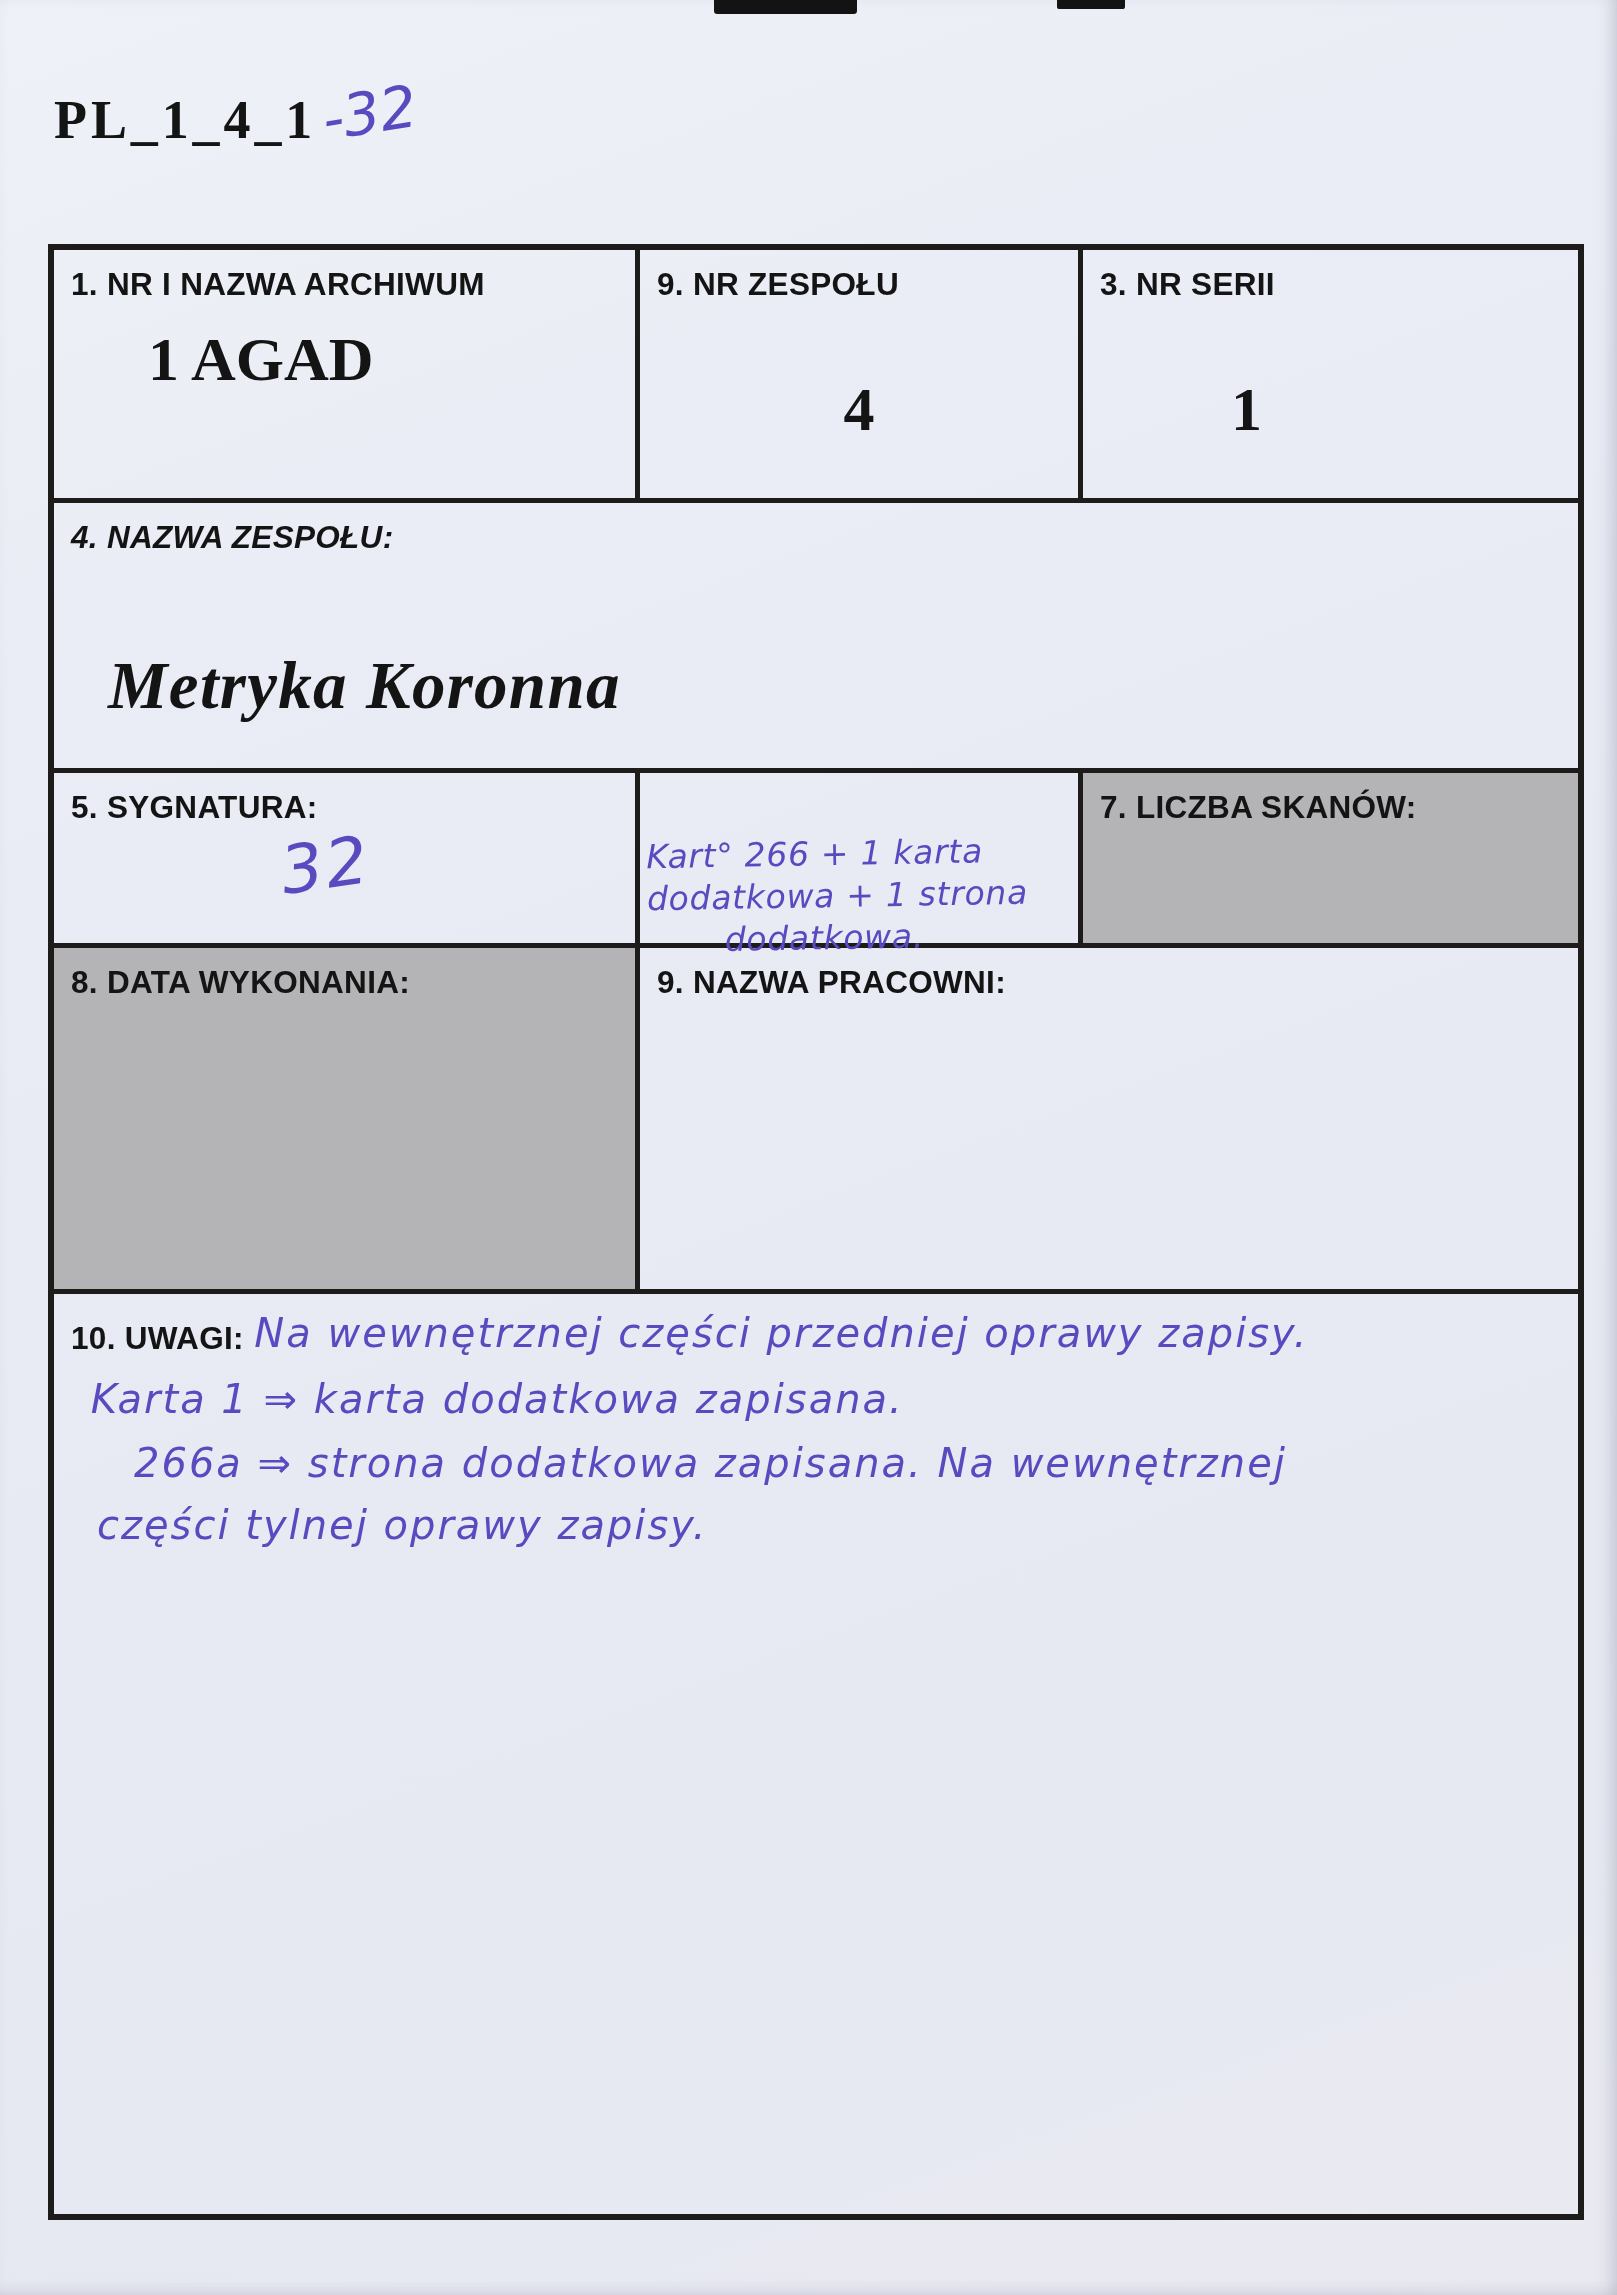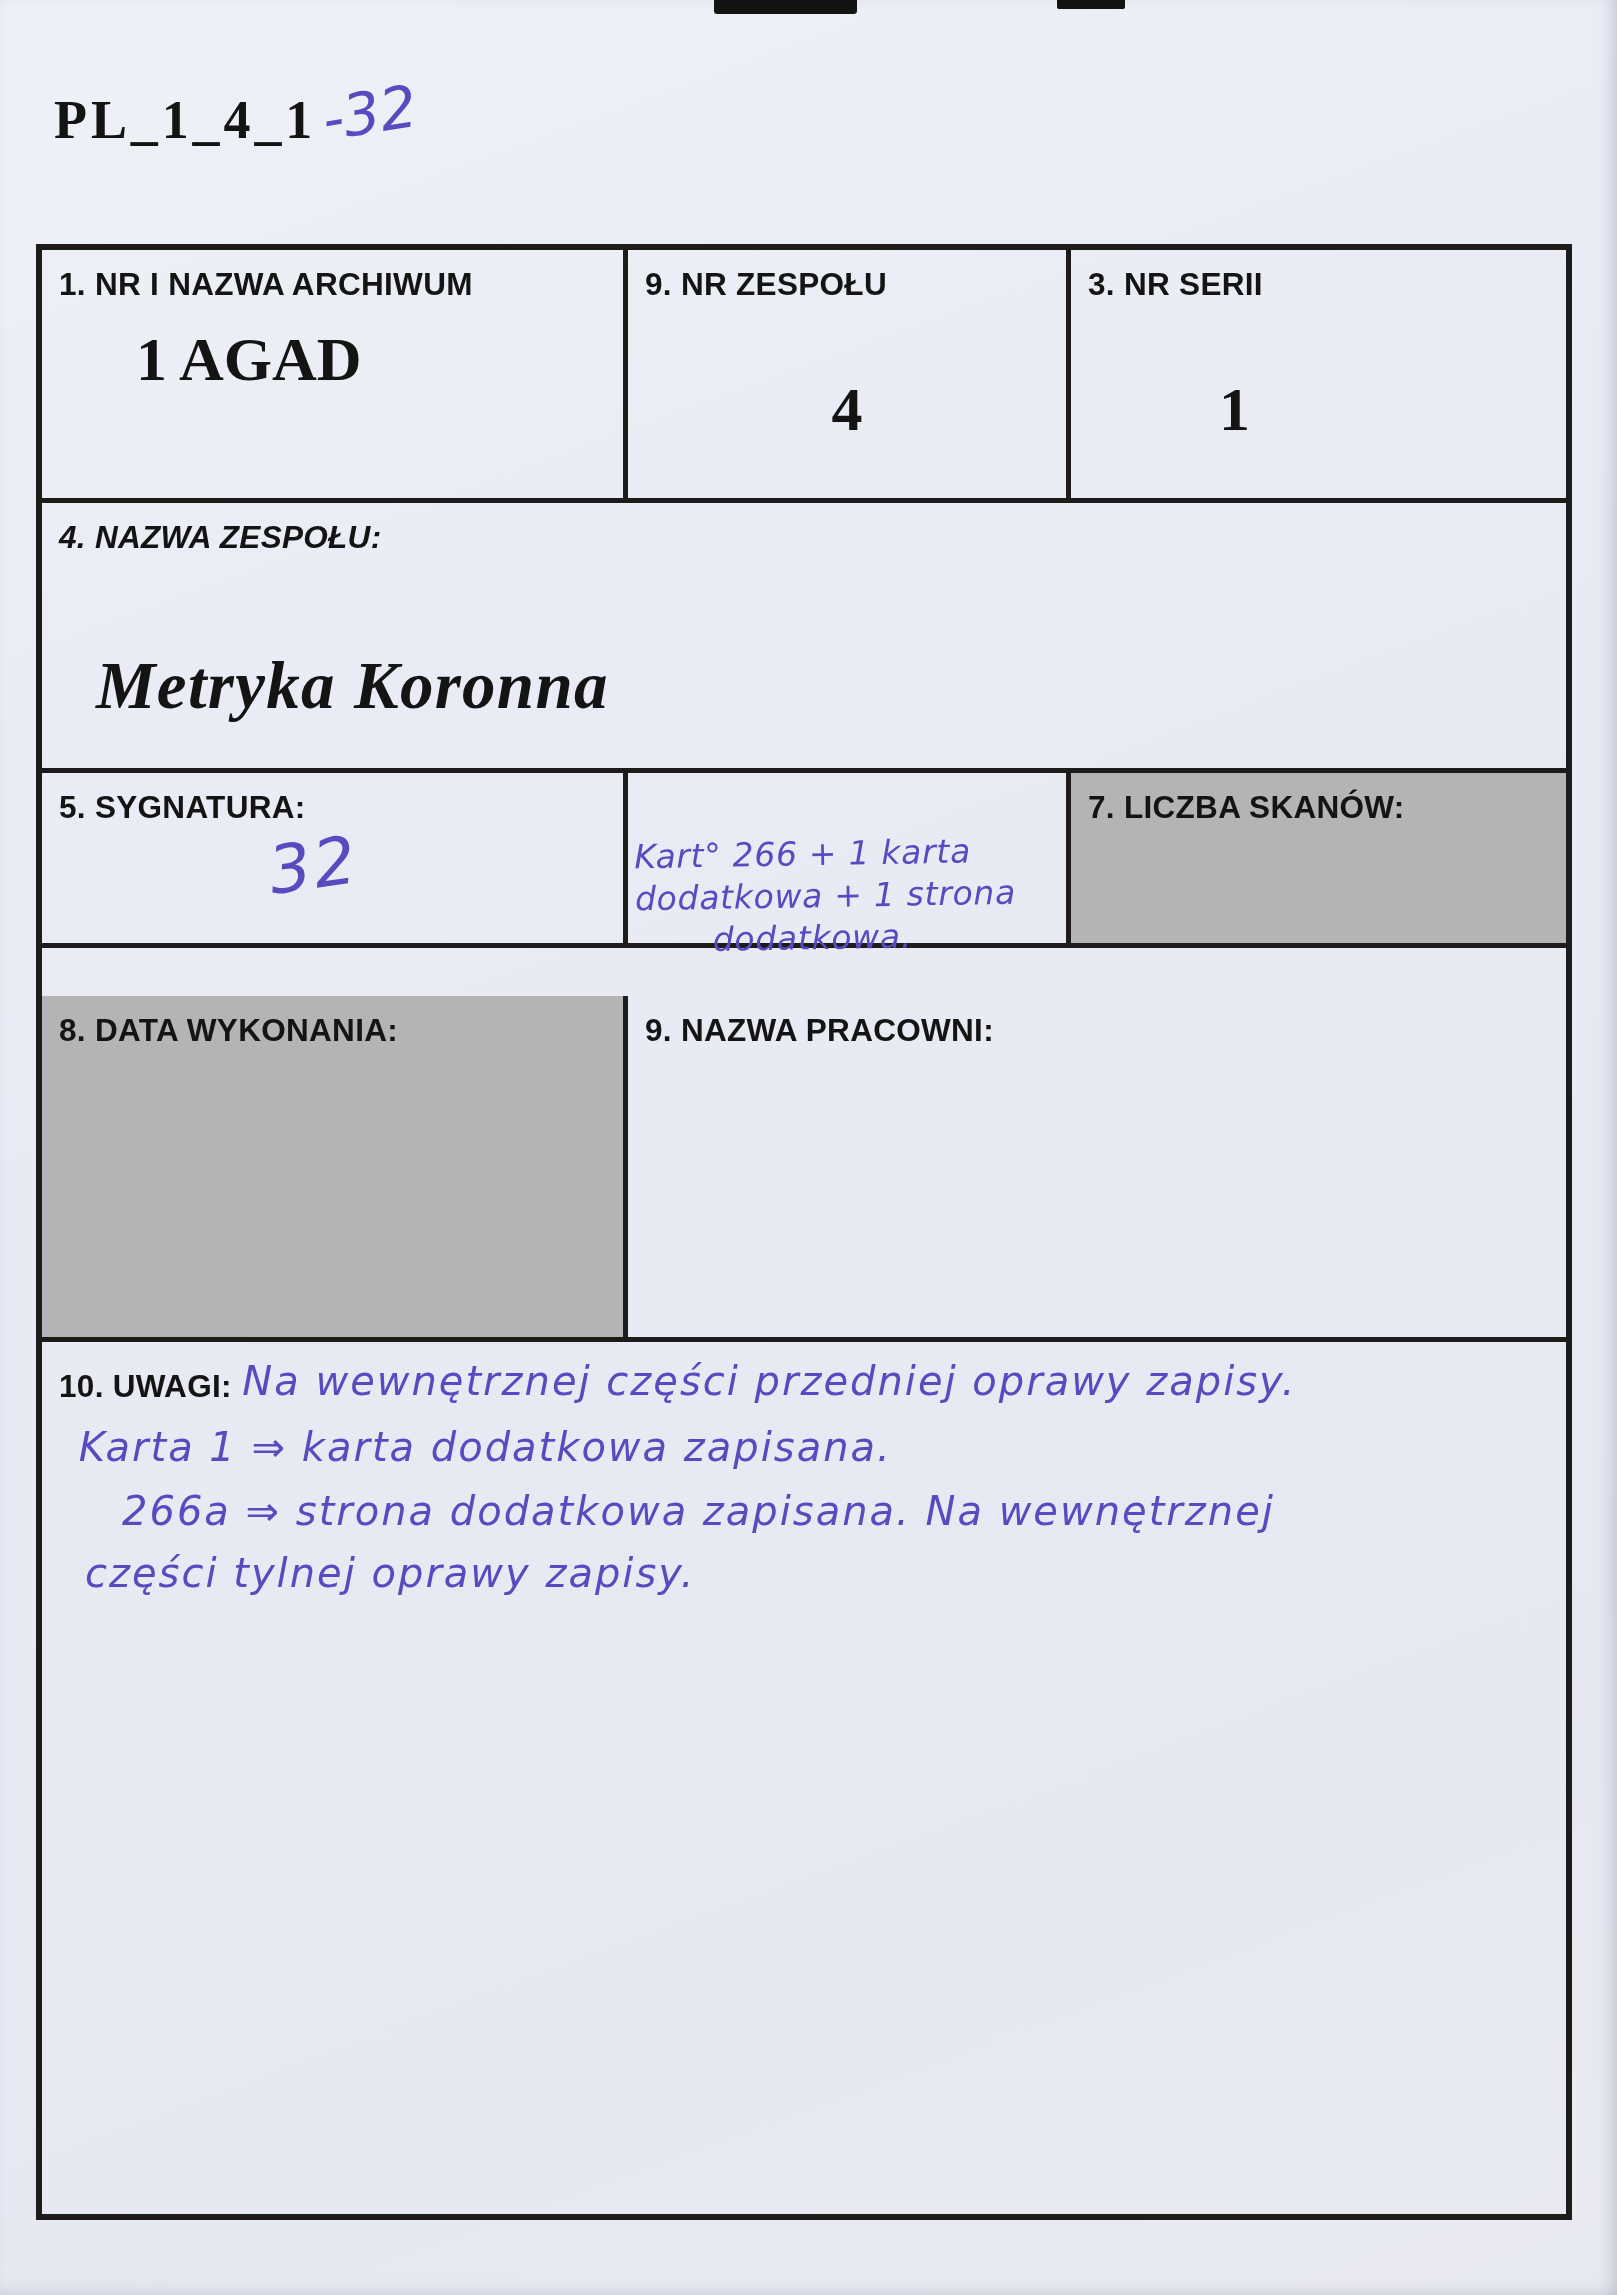--- a/index.html
+++ b/index.html
@@ -22,32 +22,32 @@
 
   
   .title{position:absolute;left:54px;top:84px;white-space:nowrap;}
   .ref{font-family:"Liberation Serif",serif;font-weight:bold;
        font-size:54px;letter-spacing:3.9px;color:var(--print);}
   .ref-suffix{display:inline-block;font-family:"DejaVu Sans",sans-serif;font-style:italic;
        font-size:58px;color:var(--ink);margin-left:6.6px;
        transform:rotate(-9deg) translateY(-5.2px);}
 
   
-  .tbl{position:absolute;left:36px;top:244px;width:1536px;height:1976px;
+  .tbl{position:absolute;left:48px;top:244px;width:1536px;height:1976px;
        border:6.6px solid var(--border);box-sizing:border-box;
        display:flex;flex-direction:column;}
   .row{display:flex;box-sizing:border-box;border-bottom:5.9px solid var(--border);}
   .row:last-child{border-bottom:none;}
   .cell{position:relative;box-sizing:border-box;border-right:5.9px solid var(--border);
         padding:15.7px 17px;overflow:visible;}
   .cell:last-child{border-right:none;}
   .r1{height:253px;}
   .r4{height:270px;font-style:italic;}
   .r567{height:175px;}
-  .r89{height:346px;margin-top:48px;}
+  .r89{height:346px;}
   .r10{height:843px;border-bottom:none;}
   .w1{width:586px;}  
   .w2{width:443px;}
   .w3{flex:1;}
   .w9{flex:1;}
   .grey{background:var(--grey);}
 
   .lbl{font-weight:bold;font-size:31.5px;color:var(--print);letter-spacing:0.3px;
        white-space:nowrap;}
   .bigval{font-family:"Liberation Serif",serif;font-weight:bold;

